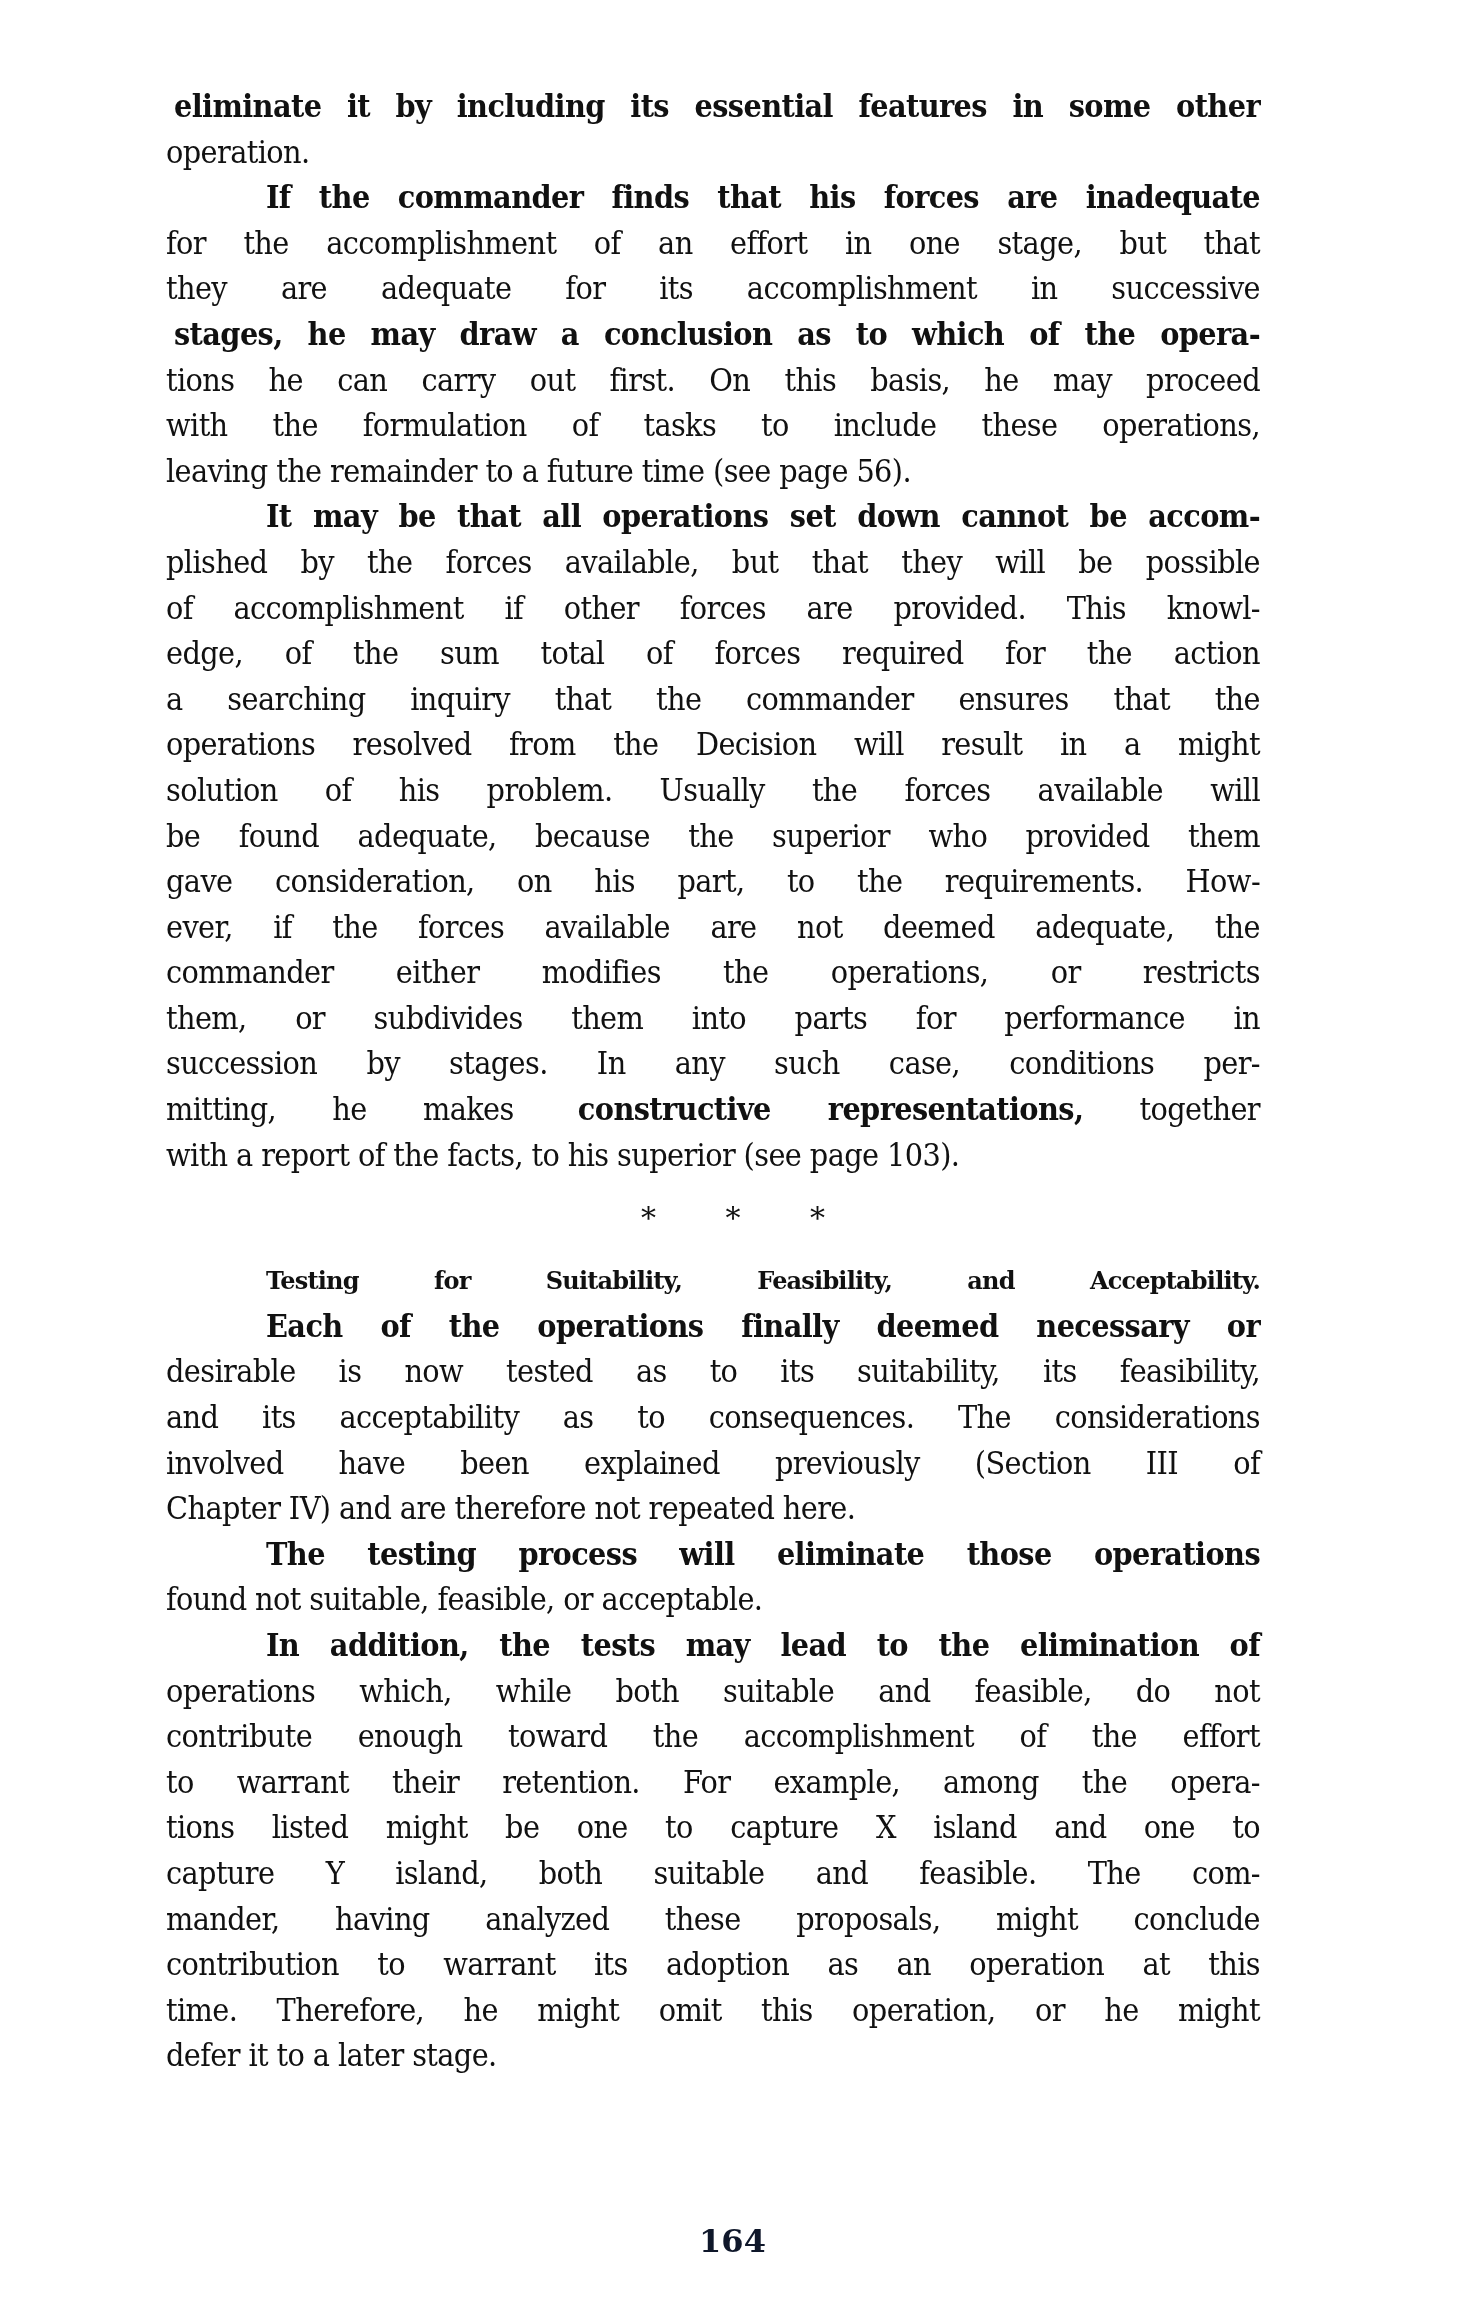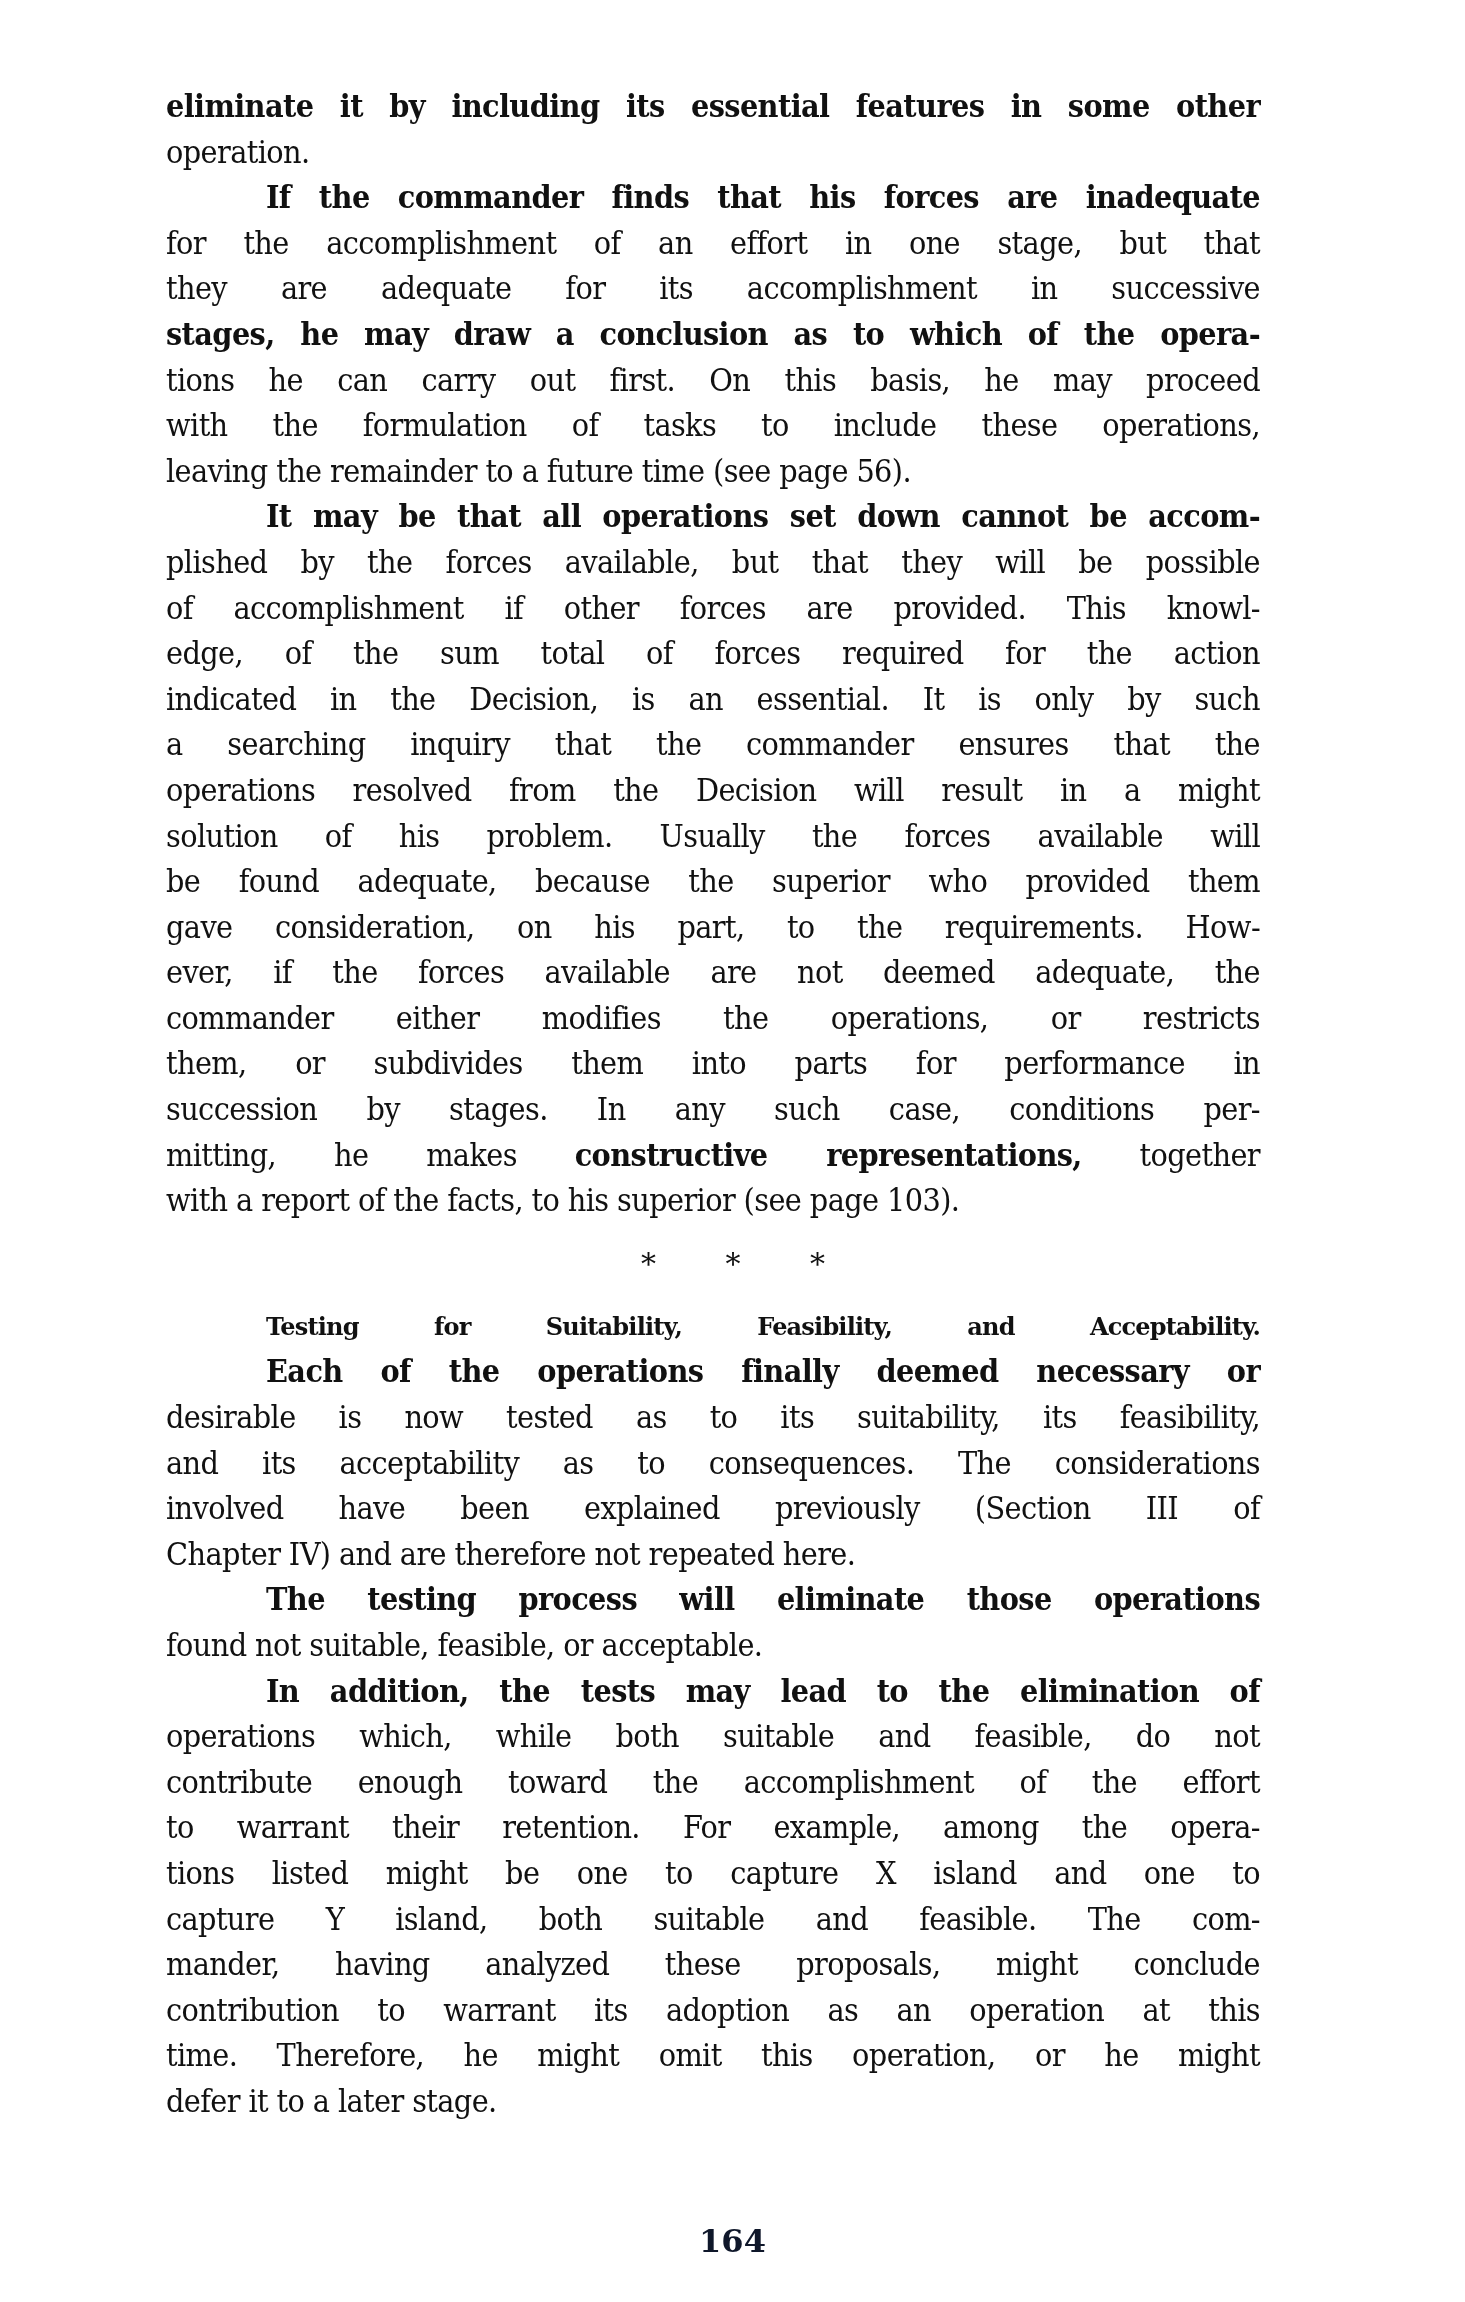--- a/index.html
+++ b/index.html
@@ -12,21 +12,21 @@
   .line {
     height: 45.6px; line-height: 45.6px;
     font-size: 32px;
     text-align: justify; text-align-last: justify;
     white-space: nowrap; overflow: visible;
     letter-spacing: -0.6px;
     font-stretch: condensed;
   }
   .line.last { text-align-last: left; }
   .line.indent { padding-left: 100px; font-weight: bold; }
-  .b { font-weight: bold; }
+  .b { font-weight: bold; margin-left: 8px; }
   .stars {
     height: 80px; line-height: 80px; font-size: 30px; text-align: center;
     word-spacing: 60px; padding-left: 40px;
   }
   .heading { height: 45.6px; line-height: 45.6px; font-size: 24px; font-weight: bold; padding-left: 100px; text-align: justify; text-align-last: justify; white-space: nowrap; letter-spacing: -0.8px; }
   .page-number {
     position: absolute; left: 0; width: 1465px; top: 2222px; text-align: center;
     font-family: "DejaVu Serif", "Liberation Serif", serif; font-weight: bold; font-size: 32px; color: #0f172a;
   }
 </style>
@@ -45,21 +45,20 @@
       <div class="line"><span class="b">stages, he may draw a conclusion as to which of the opera-</span></div>
       <div class="line"><span>tions he can carry out first. On this basis, he may proceed</span></div>
       <div class="line"><span>with the formulation of tasks to include these operations,</span></div>
       <div class="line last"><span>leaving the remainder to a future time (see page 56).</span></div>
     </div>
   <div>
       <div class="line indent"><span>It may be that all operations set down cannot be accom-</span></div>
       <div class="line"><span>plished by the forces available, but that they will be possible</span></div>
       <div class="line"><span>of accomplishment if other forces are provided. This knowl-</span></div>
       <div class="line"><span>edge, of the sum total of forces required for the action</span></div>
-      <div class="line"><span>indicated in the Decision, is an essential. It is only by such</span></div>
       <div class="line"><span>a searching inquiry that the commander ensures that the</span></div>
       <div class="line"><span>operations resolved from the Decision will result in a might</span></div>
       <div class="line"><span>solution of his problem. Usually the forces available will</span></div>
       <div class="line"><span>be found adequate, because the superior who provided them</span></div>
       <div class="line"><span>gave consideration, on his part, to the requirements. How-</span></div>
       <div class="line"><span>ever, if the forces available are not deemed adequate, the</span></div>
       <div class="line"><span>commander either modifies the operations, or restricts</span></div>
       <div class="line"><span>them, or subdivides them into parts for performance in</span></div>
       <div class="line"><span>succession by stages. In any such case, conditions per-</span></div>
       <div class="line"><span>mitting, he makes </span><span class="b">constructive representations,</span><span> together</span></div>

